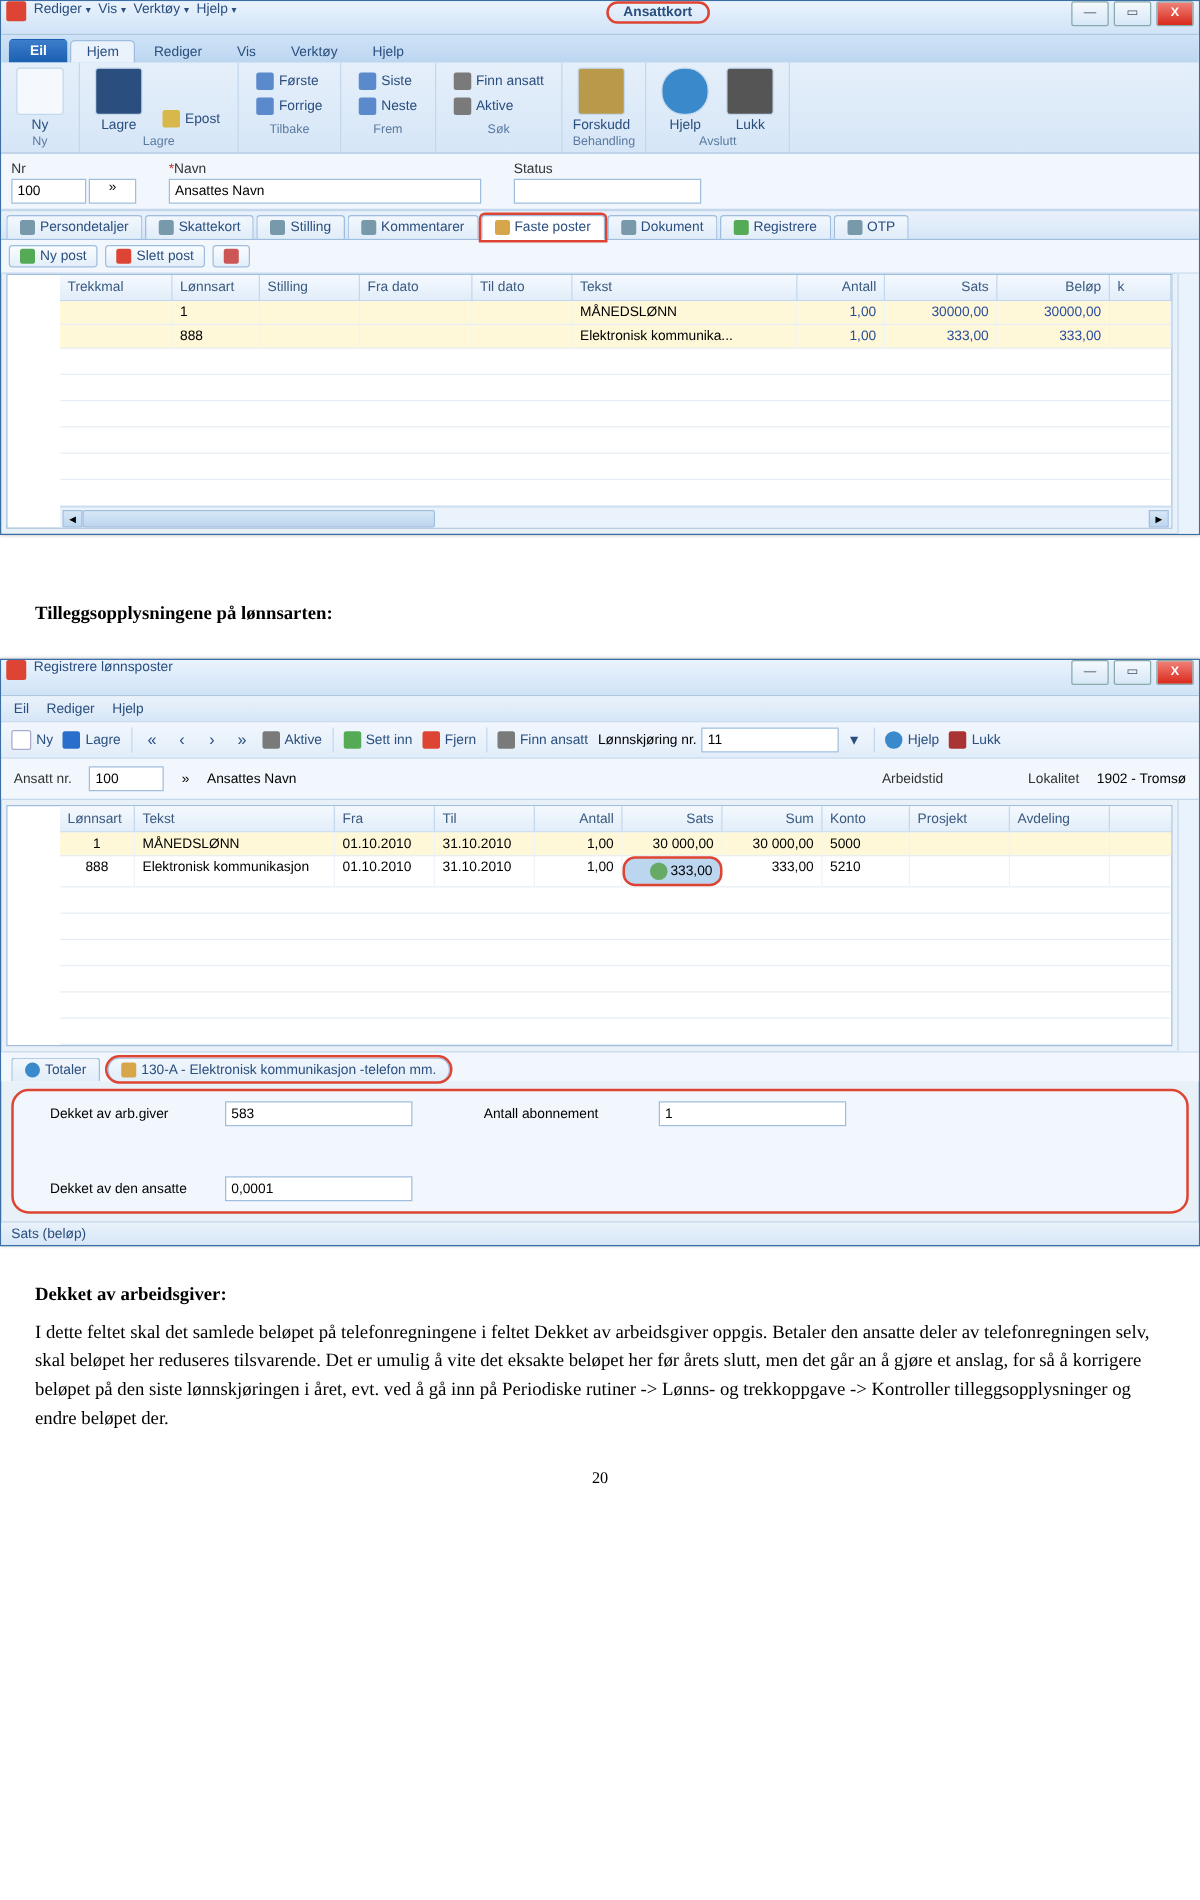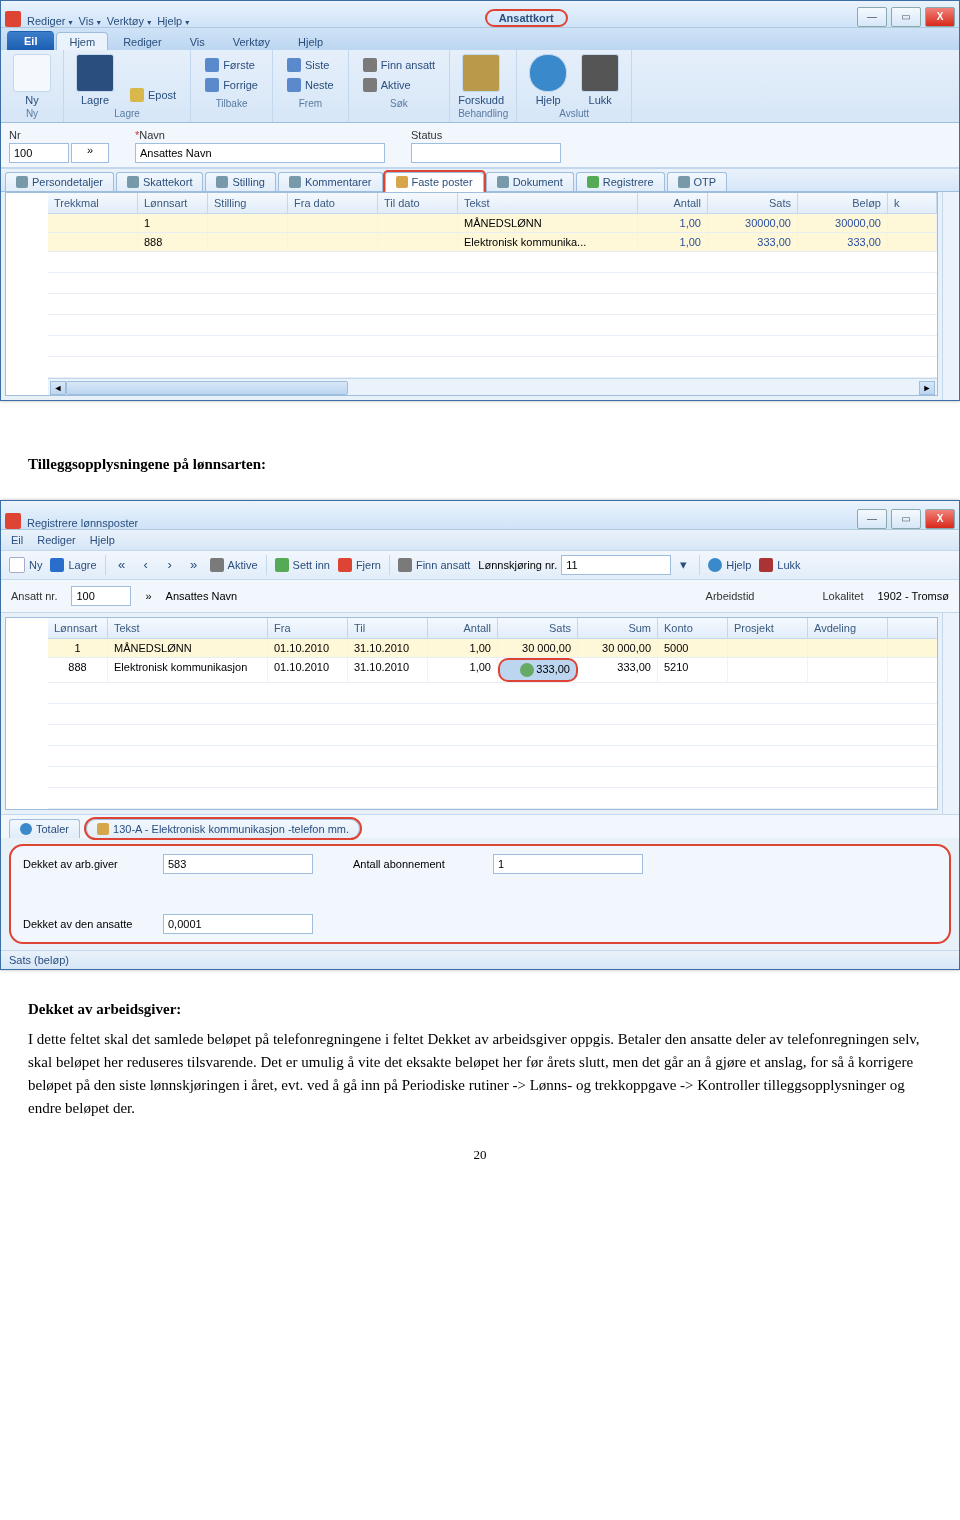--- a/index.html
+++ b/index.html
@@ -1,17 +1,17 @@
 <!DOCTYPE html>
 <html><head>
 <meta charset="utf-8">
 <style>
 body { margin:0; font-family:Tahoma,Verdana,sans-serif; font-size:11px; background:#fff; width:960px; color:#000; }
 .window { border:1px solid #3a6ea5; background:#e8f0f8; margin:0 0 18px 0; box-shadow:0 0 3px rgba(0,0,0,.3); }
-.titlebar { background:linear-gradient(#eaf3fd,#cfe3f7); height:26px; display:flex; align-items:flex-end; padding:0 4px; border-bottom:1px solid #b0c8de; }
+.titlebar { background:linear-gradient(#eaf3fd,#cfe3f7); height:26px; display:flex; align-items:flex-start; padding:0 4px; border-bottom:1px solid #b0c8de; }
 .titlebar .appicon { width:16px; height:16px; background:#d43; border-radius:2px; margin-right:6px; }
 .titlebar .menu { color:#2a4e7e; margin-right:6px; }
 .titlebar .menu .caret { font-size:8px; }
 .titlebar .spacer { flex:1; }
 .titlebar .wintitle { color:#2a4e7e; font-weight:bold; border:2px solid #d43; border-radius:12px; padding:1px 12px; }
 .winbtns { display:flex; gap:4px; margin-left:auto; }
 .winbtn { width:28px; height:18px; background:linear-gradient(#f5f9fe,#d7e7f7); border:1px solid #8aa; border-radius:2px; text-align:center; font-size:10px; line-height:17px; color:#456; }
 .winbtn.close { background:linear-gradient(#f08179,#d9291b); color:#fff; font-weight:bold; }
 
 .ribbon { background:linear-gradient(#eaf2fb,#d6e6f7); border-bottom:1px solid #9fbedd; }
@@ -86,21 +86,21 @@
 
 .flag { display:inline-block; width:14px; height:14px; background:#6a6; border-radius:7px; vertical-align:middle; margin-right:2px; }
 
 .secttabs { display:flex; gap:6px; padding:4px 8px 0; background:#f2f7fd; border-top:1px solid #c3d8ed; }
 .secttab { padding:3px 10px; border:1px solid #9fbedd; border-bottom:none; border-radius:3px 3px 0 0; background:linear-gradient(#f2f7fd,#e1edf9); color:#2a4e7e; display:flex; gap:4px; align-items:flex-end; }
 .secttab.hl { outline:2px solid #d43; border-radius:12px; }
 .secttab .sic{ width:12px;height:12px;background:#79a;border-radius:2px; }
 
 .fieldbox { margin:6px 8px; border:2px solid #d43; border-radius:14px; padding:8px 12px; display:flex; gap:40px; flex-wrap:wrap; background:#f2f7fd; }
 .fieldbox .pair { display:flex; align-items:center; gap:10px; }
-.fieldbox label { min-width:130px; }
+.fieldbox label { min-width:130px;margin-left:17px; }
 
 .doctext { padding:10px 28px; font-family:Georgia,serif; font-size:15px; line-height:1.55; }
 .doctext h3 { font-size:15px; font-weight:bold; margin:24px 0 14px; }
 .doctext p { margin:0 0 6px; }
 .doctext .pg { text-align:center; margin-top:24px; font-family:Tahoma; font-size:13px; }
 
 .vscroll { width:16px; background:#eaf2fb; border-left:1px solid #c3d8ed; }
 .tablewrap { display:flex; }
 .tbody { flex:1; }
 
@@ -270,20 +270,33 @@
     <div class="tabb">
         <span class="sic" style="background:#5a5"></span>
         <span>Registrere</span>
       </div>
     <div class="tabb">
         <span class="sic"></span>
         <span>OTP</span>
       </div>
   </div>
 
+  <div class="toolbar2">
+    <div class="btn green">
+        <span class="sic"></span>
+        <span>Ny post</span>
+      </div>
+    <div class="btn red">
+        <span class="sic"></span>
+        <span>Slett post</span>
+      </div>
+    <div class="btn">
+        <span class="sic" style="background:#c55"></span>
+      </div>
+  </div>
 
   <div class="tablewrap">
   <div class="tbody">
   <div class="grid">
     <div class="ghead">
       <div class="gh cA">Trekkmal</div>
       <div class="gh cB">Lønnsart</div>
       <div class="gh cC">Stilling</div>
       <div class="gh cD">Fra dato</div>
       <div class="gh cE">Til dato</div>

